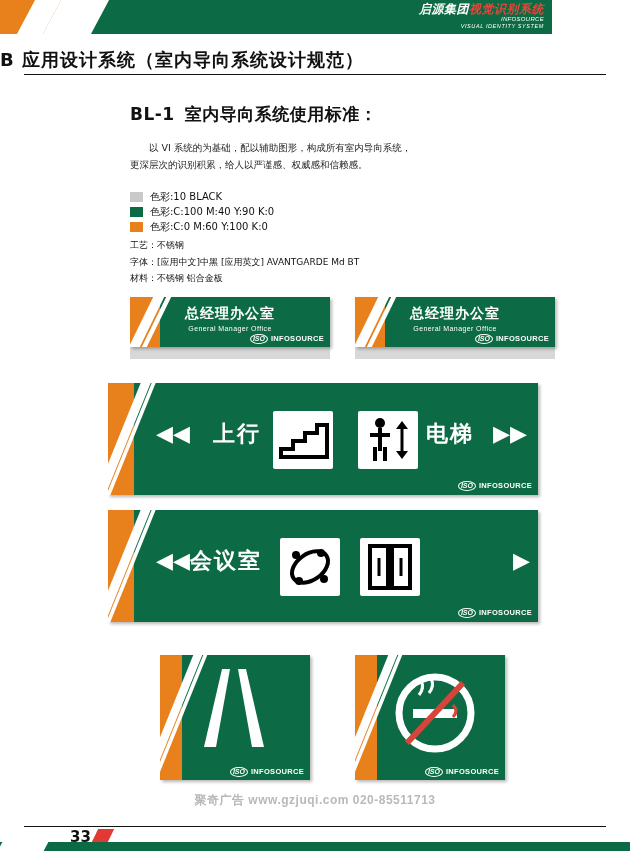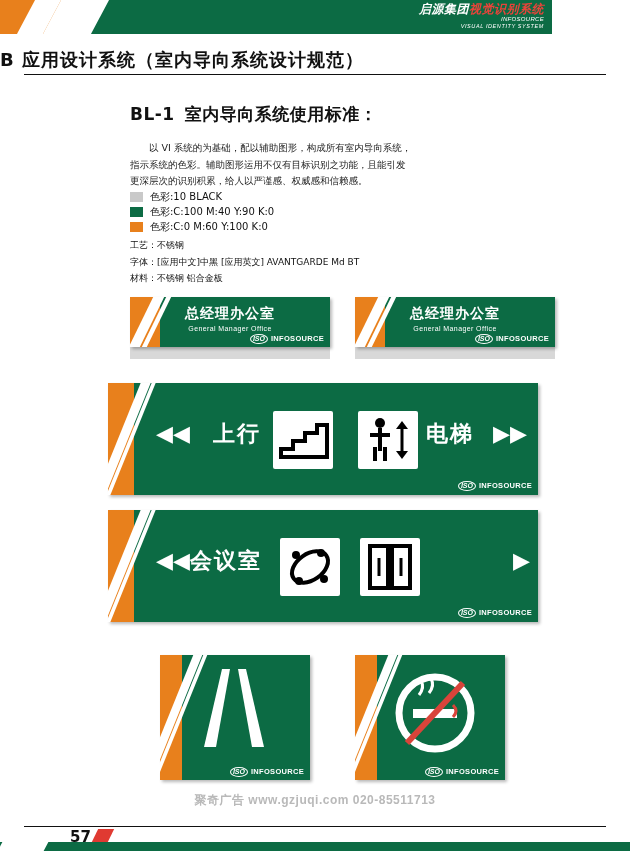--- a/index.html
+++ b/index.html
@@ -183,21 +183,20 @@
 
 <div class="section-title">B 应用设计系统（室内导向系统设计规范）</div>
 <div class="rule"></div>
 
 <div class="bl-head">
   <span class="code">BL-1</span><span>室内导向系统使用标准：</span>
 </div>
 
 <div class="para">
   <p class="indent">以 VI 系统的为基础，配以辅助图形，构成所有室内导向系统，</p>
-  <p>指示系统的色彩。辅助图形运用不仅有目标识别之功能，且能引发</p>
   <p>更深层次的识别积累，给人以严谨感、权威感和信赖感。</p>
 </div>
 
 <div class="swatches">
   <div class="sw-row">
     <div class="sw-box" style="background:#c9c9c9"></div>
     <div class="sw-label">色彩:10  BLACK</div>
   </div>
   <div class="sw-row">
     <div class="sw-box" style="background:#0c6b44"></div>
@@ -346,17 +345,17 @@
   </div>
 </div>
 
 <div class="watermark">
   <span class="cn">聚奇广告</span>
   <span>www.gzjuqi.com</span>
   <span>020-85511713</span>
 </div>
 
 <div class="footer-rule"></div>
-<div class="page-no">57</div>
+<div class="page-no">33</div>
 <div class="page-slash"></div>
 <div class="footer-green">
   <div class="cut"></div>
 </div>
 
 </body></html>

